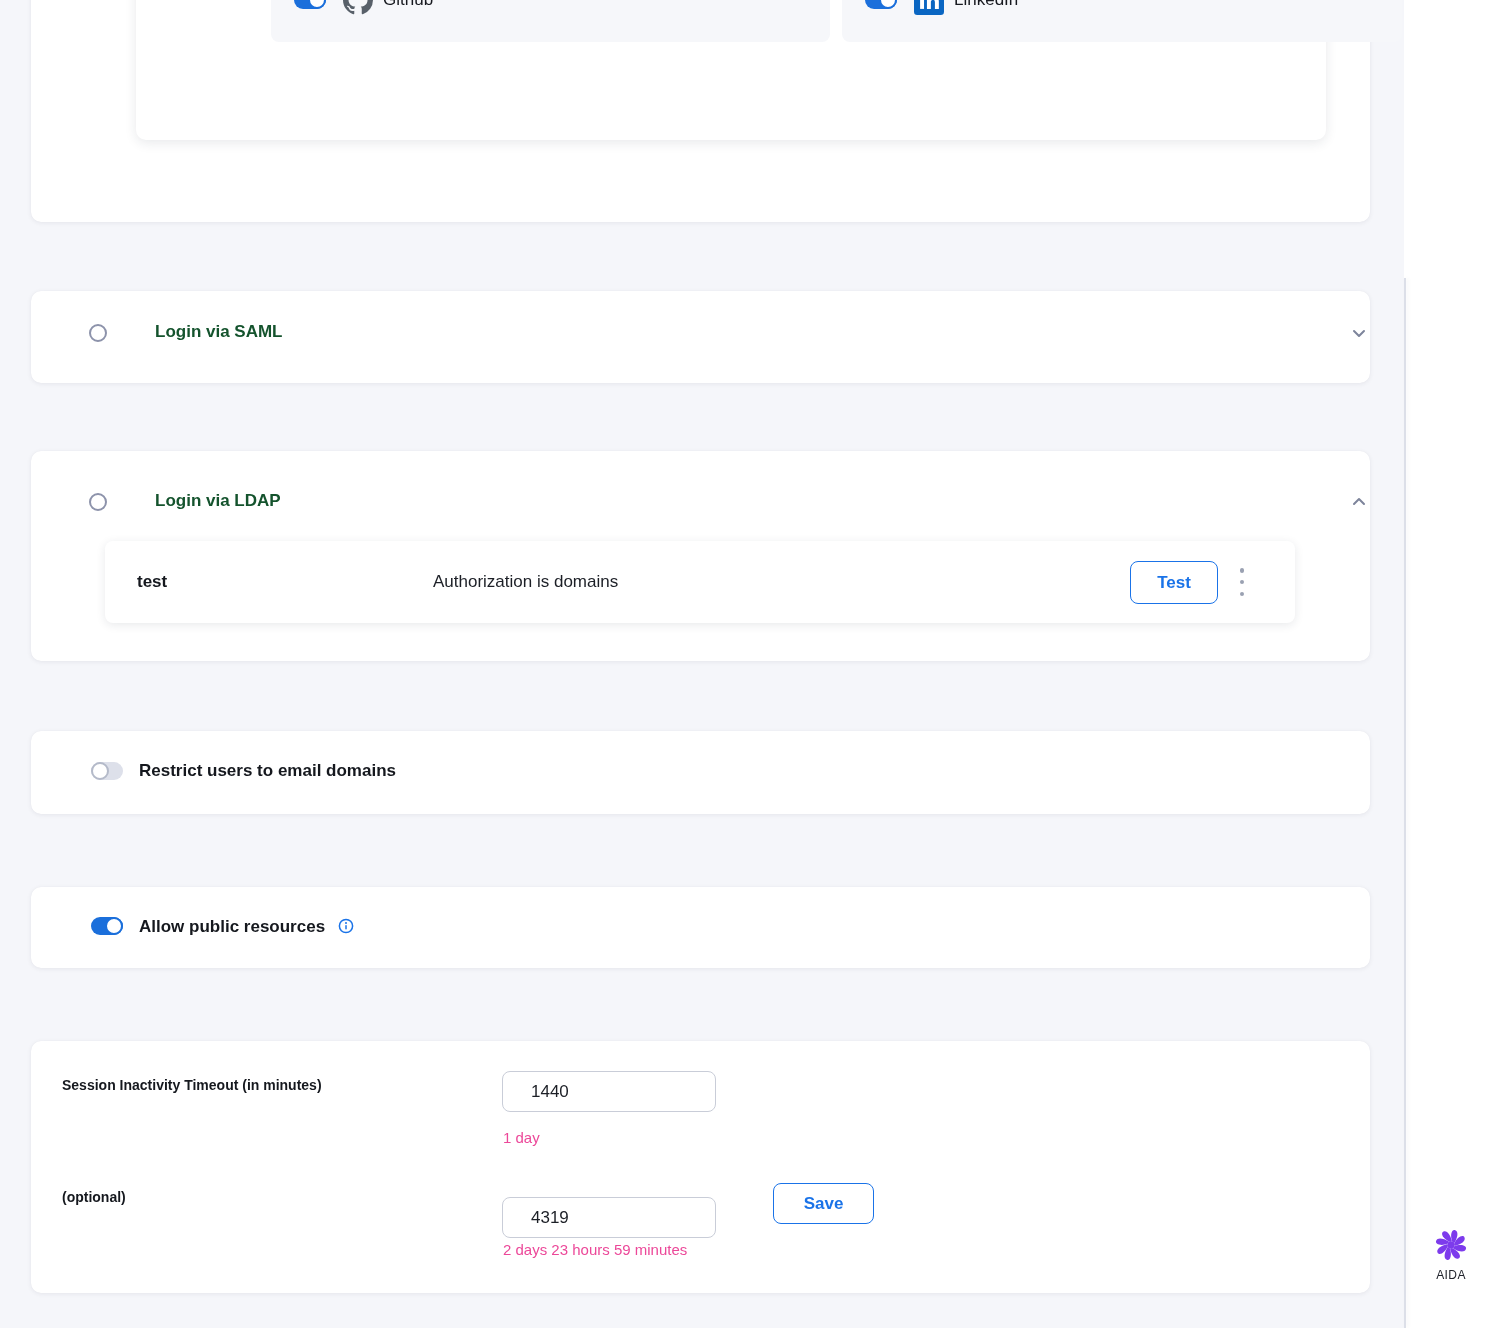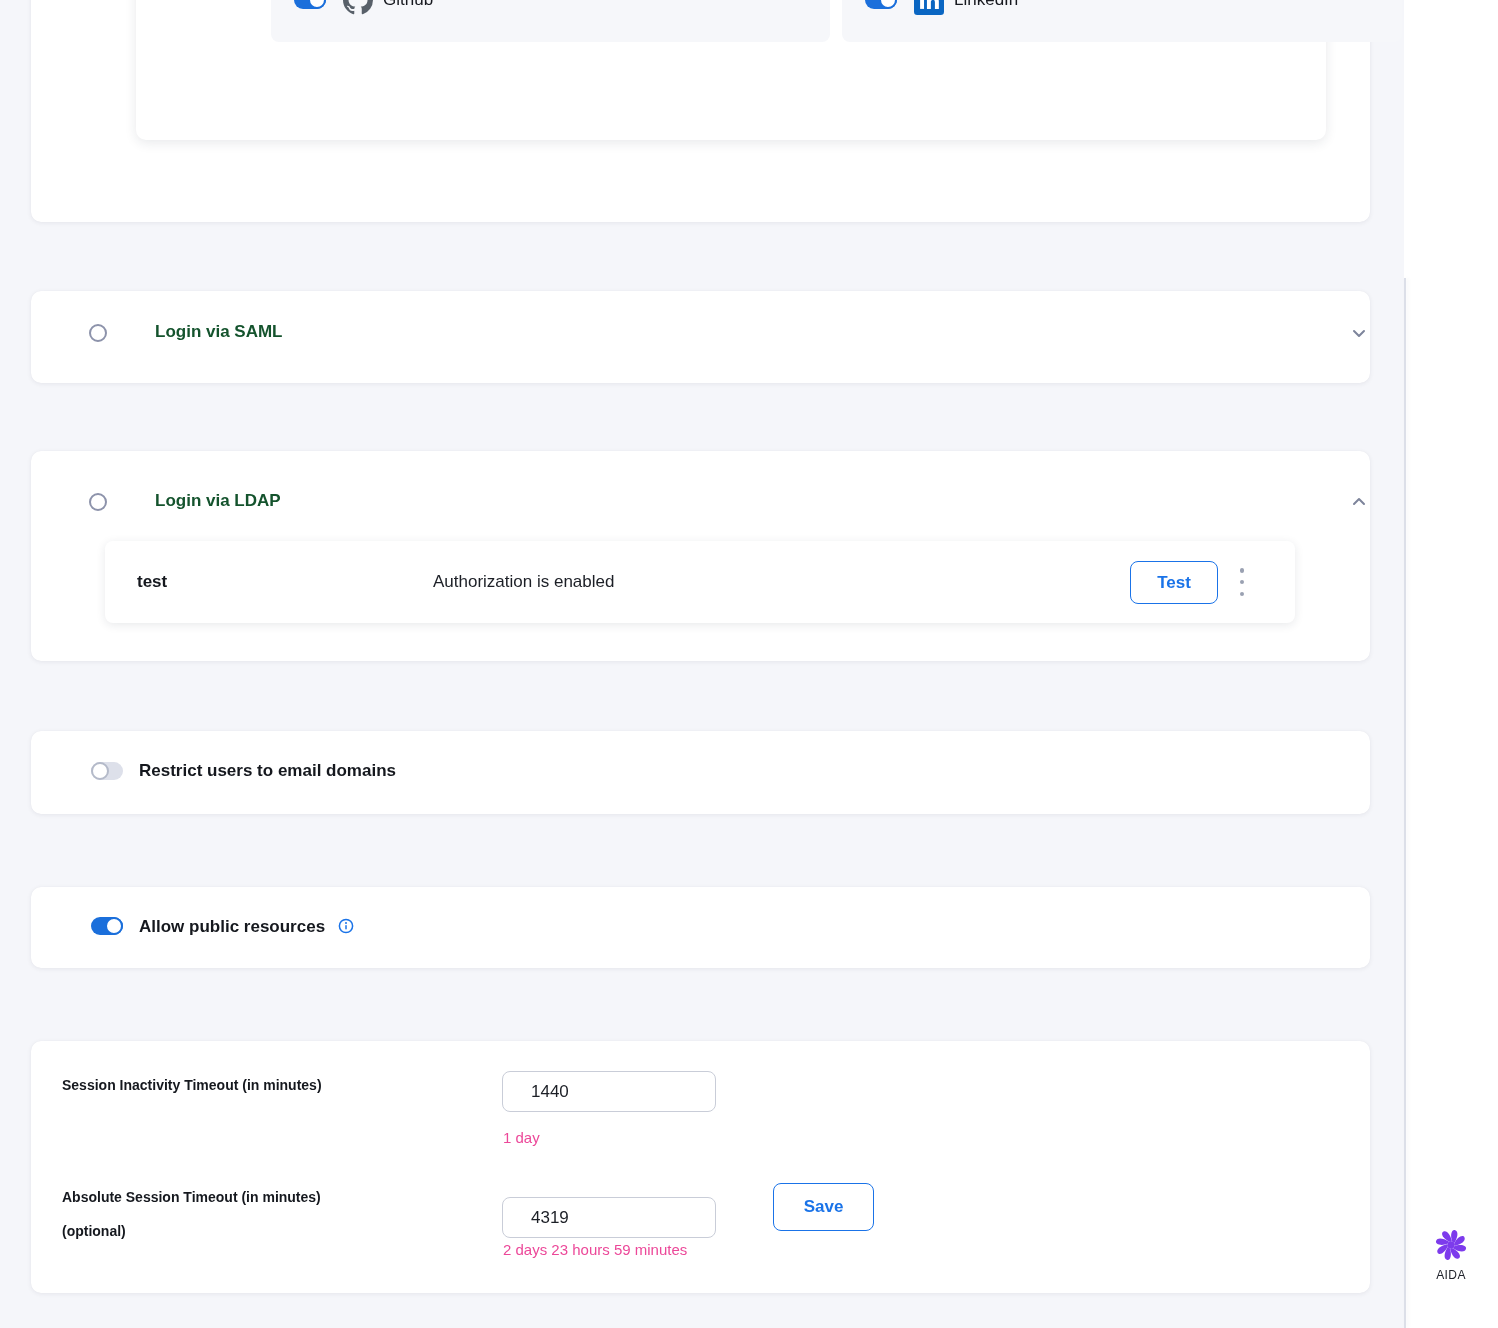--- a/index.html
+++ b/index.html
@@ -90,21 +90,21 @@
   .info-icon{ position:relative; top:2px; margin-left:8px; cursor:pointer; }
 
   
   .sess-label{ position:absolute; left:31px; font-size:14px; font-weight:700; color:#15181e; line-height:34px; }
   .sess-input{
     position:absolute; left:471px; width:214px; height:41px;
     border:1px solid #c9cdd8; border-radius:8px; background:#fff;
     font-family:inherit; font-size:17px; color:#1c1f26; padding:0 28px;
   }
   .sess-hint{ position:absolute; left:472px; font-size:15px; color:#ec4899; }
-  .btn-save{ left:742px; top:142px; width:101px; height:48px; }
+  .btn-save{ left:742px; top:142px; width:101px; height:41px; }
 
   
   .right-strip{
     position:absolute; left:1404px; top:0; width:94px; height:1328px; background:#ffffff;
   }
   .right-strip-border{
     position:absolute; left:1404px; top:278px; width:2px; height:1050px;
     background:#dcdfe8; box-shadow:2px 0 4px rgba(30,35,60,0.05);
   }
   .aida{
@@ -165,21 +165,21 @@
     <div class="radio" style="top:42px;"></div>
     <div class="section-title" style="top:40px;">Login via LDAP</div>
     <div class="chev" style="top:41px;">
       <svg width="20" height="20" viewBox="0 0 20 20" fill="none">
         <path d="M5 12l5-5 5 5" stroke="#7d849b" stroke-width="2" stroke-linecap="round" stroke-linejoin="round"></path>
       </svg>
     </div>
   </div>
   <div class="ldap-row">
     <span class="ldap-name">test</span>
-    <span class="ldap-status">Authorization is enabled</span>
+    <span class="ldap-status">Authorization is domains</span>
     <button class="btn btn-test">Test</button>
     <div class="kebab">
         <span></span>
         <span></span>
         <span></span>
       </div>
   </div>
 
   <div class="card card-restrict">
     <div class="toggle off" style="position:absolute; left:60px; top:31px;">
@@ -202,21 +202,20 @@
       </span>
     </div>
   </div>
 
   <div class="card card-session">
     <div class="sess-label" style="top:27px;">Session Inactivity Timeout (in minutes)</div>
     <input class="sess-input" style="top: 30px;" type="text" value="1440">
     <div class="sess-hint" style="top:88px;">1 day</div>
 
     <div class="sess-label" style="top:139px; width:410px;">
-      <div>Absolute Session Timeout (in minutes)</div>
       <div>(optional)</div>
     </div>
     <input class="sess-input" style="top: 156px;" type="text" value="4319">
     <button class="btn btn-save">Save</button>
     <div class="sess-hint" style="top:200px;">2 days 23 hours 59 minutes</div>
   </div>
 
   <div class="right-strip"></div>
   <div class="right-strip-border"></div>
 

